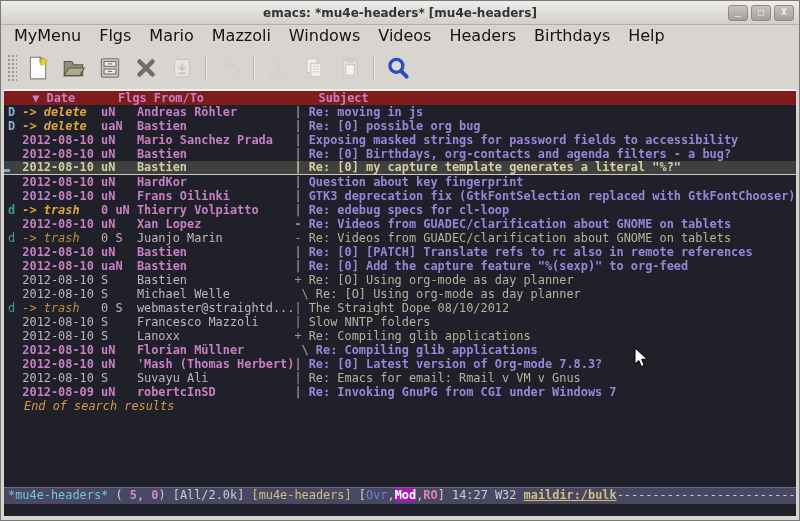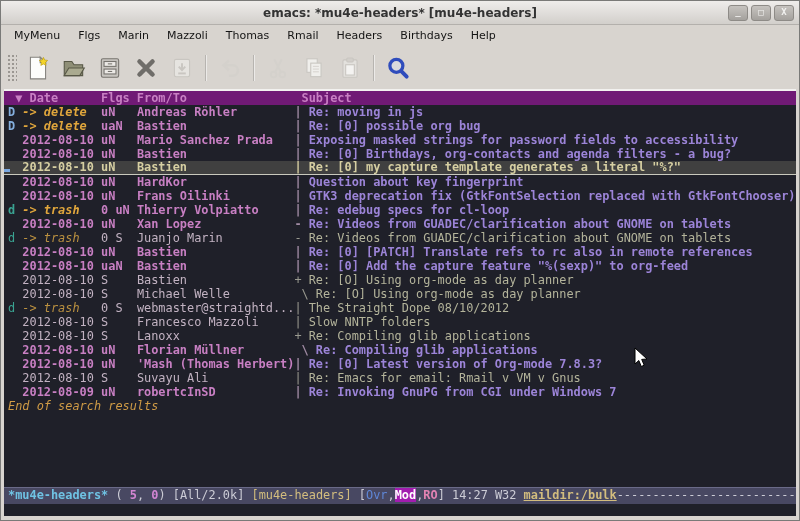--- a/index.html
+++ b/index.html
@@ -6,33 +6,33 @@
   .window{width:800px;height:521px;box-sizing:border-box;background:#d8d4cf;border:1px solid #7a7a78;
           display:flex;flex-direction:column;font-family:"DejaVu Sans",sans-serif;overflow:hidden;position:relative;}
   
   .titlebar{height:23px;flex:0 0 23px;background:linear-gradient(#efedeb,#d2cfcb);border-bottom:1px solid #b3b0ac;
             display:flex;align-items:center;position:relative;}
   .title{flex:1;text-align:center;font-weight:bold;font-size:12px;color:#333;}
   .win-buttons{position:absolute;right:5px;top:4px;display:flex;gap:3px;}
   .win-btn{width:18px;height:14px;background:linear-gradient(#c6c3bf,#a4a19d);border:1px solid #8e8b87;border-radius:3px;
            color:#f2f2f0;font-size:9px;line-height:12px;text-align:center;font-weight:bold;font-family:"DejaVu Sans Mono",monospace;}
   
-  .menubar{height:21px;flex:0 0 21px;display:flex;align-items:center;padding-left:4px;font-size:11px;color:#141414;}
+  .menubar{height:21px;flex:0 0 21px;display:flex;align-items:center;padding-left:4px;font-size:16px;color:#141414;}
   .menu-item{padding:2px 9px;}
   
   .toolbar{height:43px;flex:0 0 43px;display:flex;align-items:center;padding-left:2px;}
   .grip{width:11px;height:30px;margin:0 3px;
         background-image:radial-gradient(circle,#9b9792 1px,rgba(0,0,0,0) 1.3px);background-size:4px 4px;background-position:1px 1px;}
   .tool-btn{width:36px;height:36px;display:flex;align-items:center;justify-content:center;border-radius:3px;}
   .tb-sep{width:0;height:26px;border-left:1px solid #b7b4b0;border-right:1px solid #eceae8;margin:0 5px;}
   
   .frame-body{flex:1;display:flex;padding:0 3px 4px 3px;min-height:0;}
   .editor{flex:1;background:#1f2029;border-top:2px solid #f2f1ef;display:flex;flex-direction:column;min-width:0;
           font-family:"DejaVu Sans Mono",monospace;font-size:11.9px;line-height:14px;white-space:pre;overflow:hidden;}
-  .header-line{height:14px;flex:0 0 14px;background:#701a75;color:#c87fc3;font-weight:bold;padding-left:4px;}
+  .header-line{height:14px;flex:0 0 14px;background:#7f1d1d;color:#c87fc3;font-weight:bold;padding-left:21px;}
   .rows{flex:0 0 auto;}
   .row{height:14px;line-height:14px;padding-left:4px;position:relative;box-sizing:border-box;}
   .f-mark,.f-date,.f-flags,.f-from,.f-thread,.f-subject{white-space:pre;}
   .r-unread,.r-deleted,.r-trash-unread{font-weight:bold;}
   .r-unread .f-date,.r-unread .f-flags,.r-unread .f-from,
   .r-deleted .f-flags,.r-deleted .f-from,
   .r-trash-unread .f-flags,.r-trash-unread .f-from{color:#c87fc3;}
   .r-unread .f-subject,.r-deleted .f-subject,.r-trash-unread .f-subject{color:#9c84d8;}
   .r-unread .f-thread,.r-deleted .f-thread,.r-trash-unread .f-thread{color:#a18ba4;}
   .r-deleted .f-mark{color:#84aedd;}
@@ -40,26 +40,26 @@
   .r-deleted .f-date,.r-trash-unread .f-date{color:#e0a63c;font-style:italic;}
   .r-read .f-date,.r-read .f-flags,.r-read .f-from,
   .r-trash-read .f-flags,.r-trash-read .f-from{color:#c2b2c2;}
   .r-read .f-subject,.r-trash-read .f-subject{color:#b4b49b;}
   .r-read .f-thread,.r-trash-read .f-thread{color:#9a9a90;}
   .r-trash-read .f-date{color:#bb9140;font-style:italic;}
   .r-current{font-weight:bold;background:#404040;border-bottom:1px solid #c9c9bd;line-height:13px;}
   .r-current .f-mark,.r-current .f-date,.r-current .f-flags,.r-current .f-from,
   .r-current .f-thread,.r-current .f-subject{color:#d6cfa2;}
   .r-current::before{content:"";position:absolute;left:0;top:8px;width:6px;height:3px;background:#7aa7e0;}
-  .end-line{height:14px;flex:0 0 14px;padding-left:4px;color:#cf9b46;font-style:italic;}
+  .end-line{height:14px;flex:0 0 14px;padding-left:20px;color:#cf9b46;font-style:italic;}
   .spacer{flex:1;}
   
   .mode-line{height:16px;flex:0 0 16px;line-height:15px;background:#484862;border-top:1px solid #6a6a88;
              padding-left:4px;overflow:hidden;white-space:pre;}
-  .ml-cyan{color:#6fc2e3;font-weight:bold;}
+  .ml-cyan{color:#6fc2e3;font-weight:normal;}
   .ml-plain{color:#ccccd6;}
   .ml-violet{color:#d285d2;font-weight:bold;}
   .ml-khaki{color:#d3bd7e;}
   .ml-khaki-b{color:#d3bd7e;font-weight:bold;text-decoration:underline;}
   .ml-blue{color:#5f87d7;}
   .ml-mod{color:#ffffff;background:#a21caf;font-weight:bold;}
   .ml-pink{color:#e383b4;font-weight:bold;}
   .echo-area{height:12px;flex:0 0 12px;}
   .cursor{position:absolute;left:633px;top:346px;pointer-events:none;}
 </style>
@@ -73,24 +73,24 @@
     <span class="win-buttons">
       <span class="win-btn">_</span>
       <span class="win-btn">□</span>
       <span class="win-btn">X</span>
     </span>
   </div>
 
   <nav class="menubar">
       <span class="menu-item">MyMenu</span>
       <span class="menu-item">Flgs</span>
-      <span class="menu-item">Marin</span>
+      <span class="menu-item">Mario</span>
       <span class="menu-item">Mazzoli</span>
-      <span class="menu-item">Thomas</span>
-      <span class="menu-item">Rmail</span>
+      <span class="menu-item">Windows</span>
+      <span class="menu-item">Videos</span>
       <span class="menu-item">Headers</span>
       <span class="menu-item">Birthdays</span>
       <span class="menu-item">Help</span>
     </nav>
 
   <div class="toolbar">
     <div class="grip"></div>
     <div class="tool-btn">
       <svg width="26" height="26" viewBox="0 0 24 24">
         <path d="M5 2 h9 l5 5 v15 h-14 z" fill="#fdfdfb" stroke="#85837e"></path>

